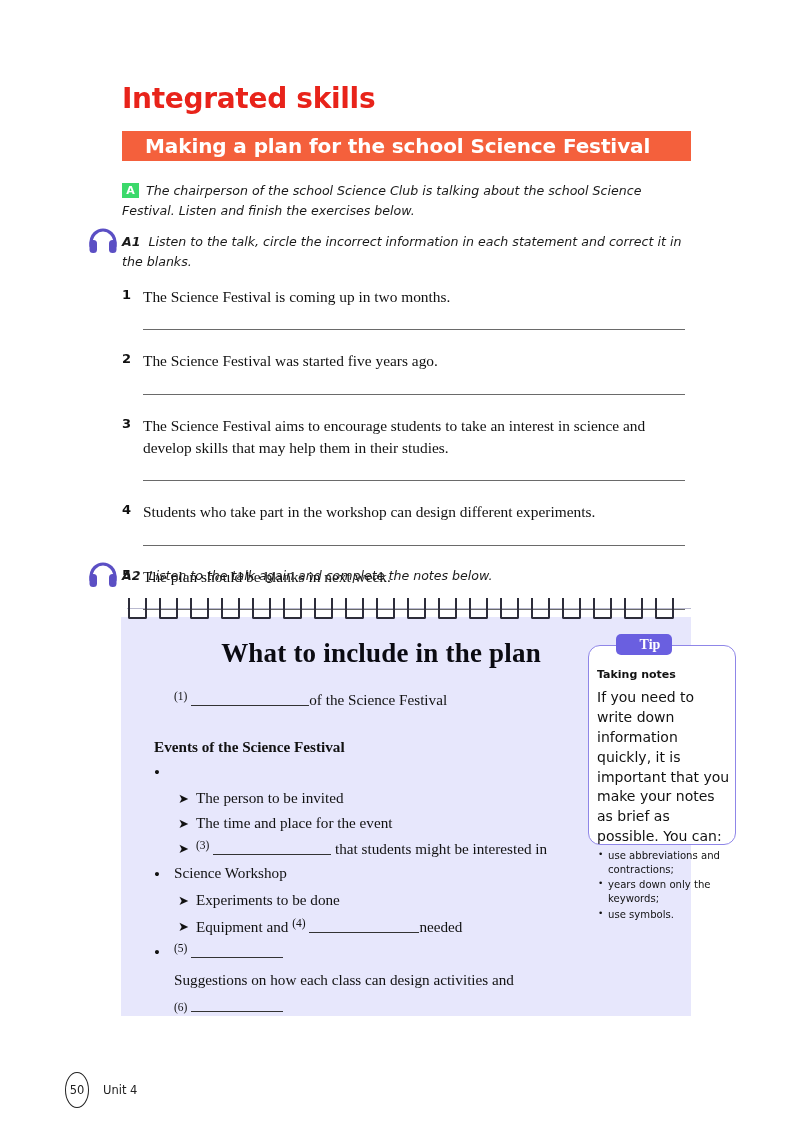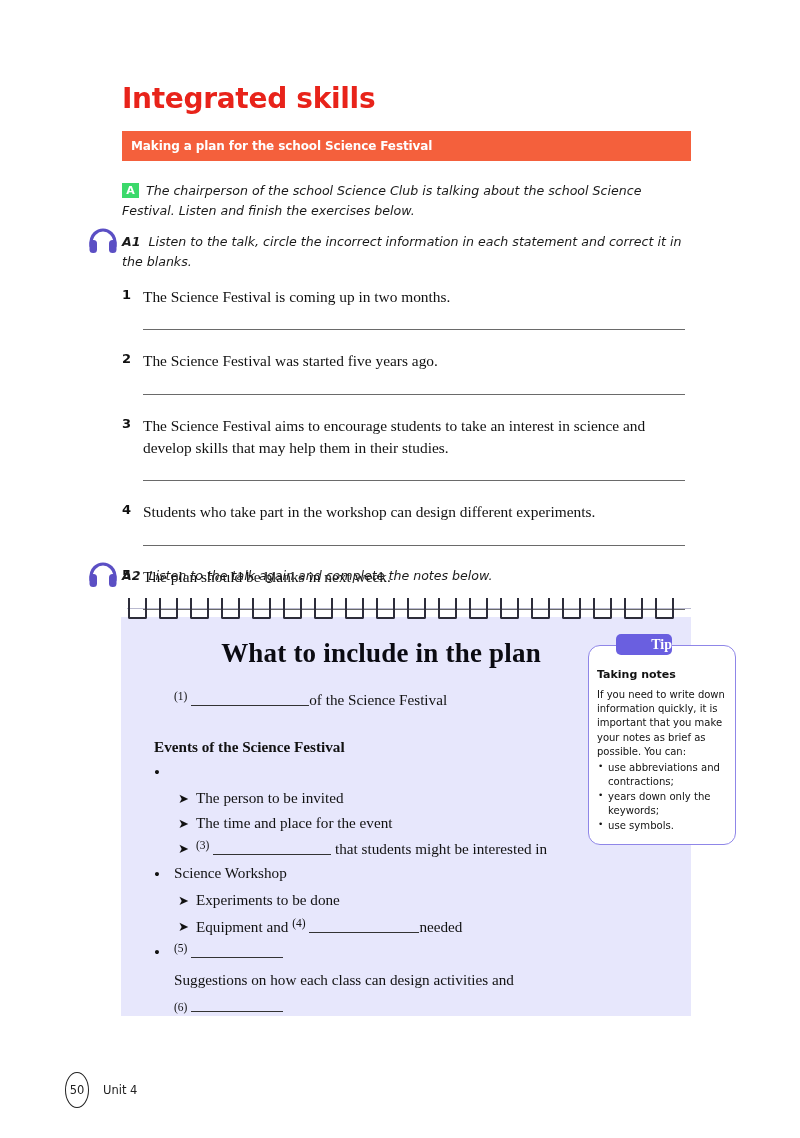--- a/index.html
+++ b/index.html
@@ -30,23 +30,23 @@
   .section-bar {
     position: absolute;
     left: 122px; top: 131px;
     width: 569px; height: 30px;
     background: #F4603C;
     display: flex; align-items: center;
   }
   .section-bar-label {
     color: #ffffff;
     font-family: "DejaVu Sans", sans-serif;
-    font-size: 12px;
+    font-size: 20px;
     font-weight: bold;
-    padding-left: 9px;
+    padding-left: 23px;
     letter-spacing: -0.1px;
   }
 
   
   .task-a {
     position: absolute;
     left: 122px; top: 181px;
     width: 572px;
   }
   .badge-a {
@@ -225,40 +225,40 @@
   .tip-badge {
     position: absolute;
     left: 616px; top: 634px;
     width: 56px; height: 21px;
     background: #6A5FE0;
     border-radius: 5px;
     color: #ffffff;
     font-family: "Liberation Serif", serif;
     font-size: 14px;
     font-weight: bold;
-    text-align: right;
+    text-align: center;
     line-height: 21px;
     z-index: 6;
     padding-left: 12px;
   }
   .tip-inner {
     position: absolute;
     left: 597px; top: 668px;
     width: 133px;
     z-index: 6;
     font-family: "DejaVu Sans", sans-serif;
     color: #111;
   }
   .tip-h {
     font-size: 11px;
     font-weight: bold;
     margin-bottom: 7px;
   }
   .tip-p {
-    font-size: 10px;
+    font-size: 14px;
     line-height: 1.42;
     margin-bottom: 2px;
   }
   .tip-ul { list-style: none; margin-top: 1px; }
   .tip-li {
     font-size: 10.1px;
     line-height: 1.4;
     padding-left: 11px;
     position: relative;
     margin-bottom: 1px;

